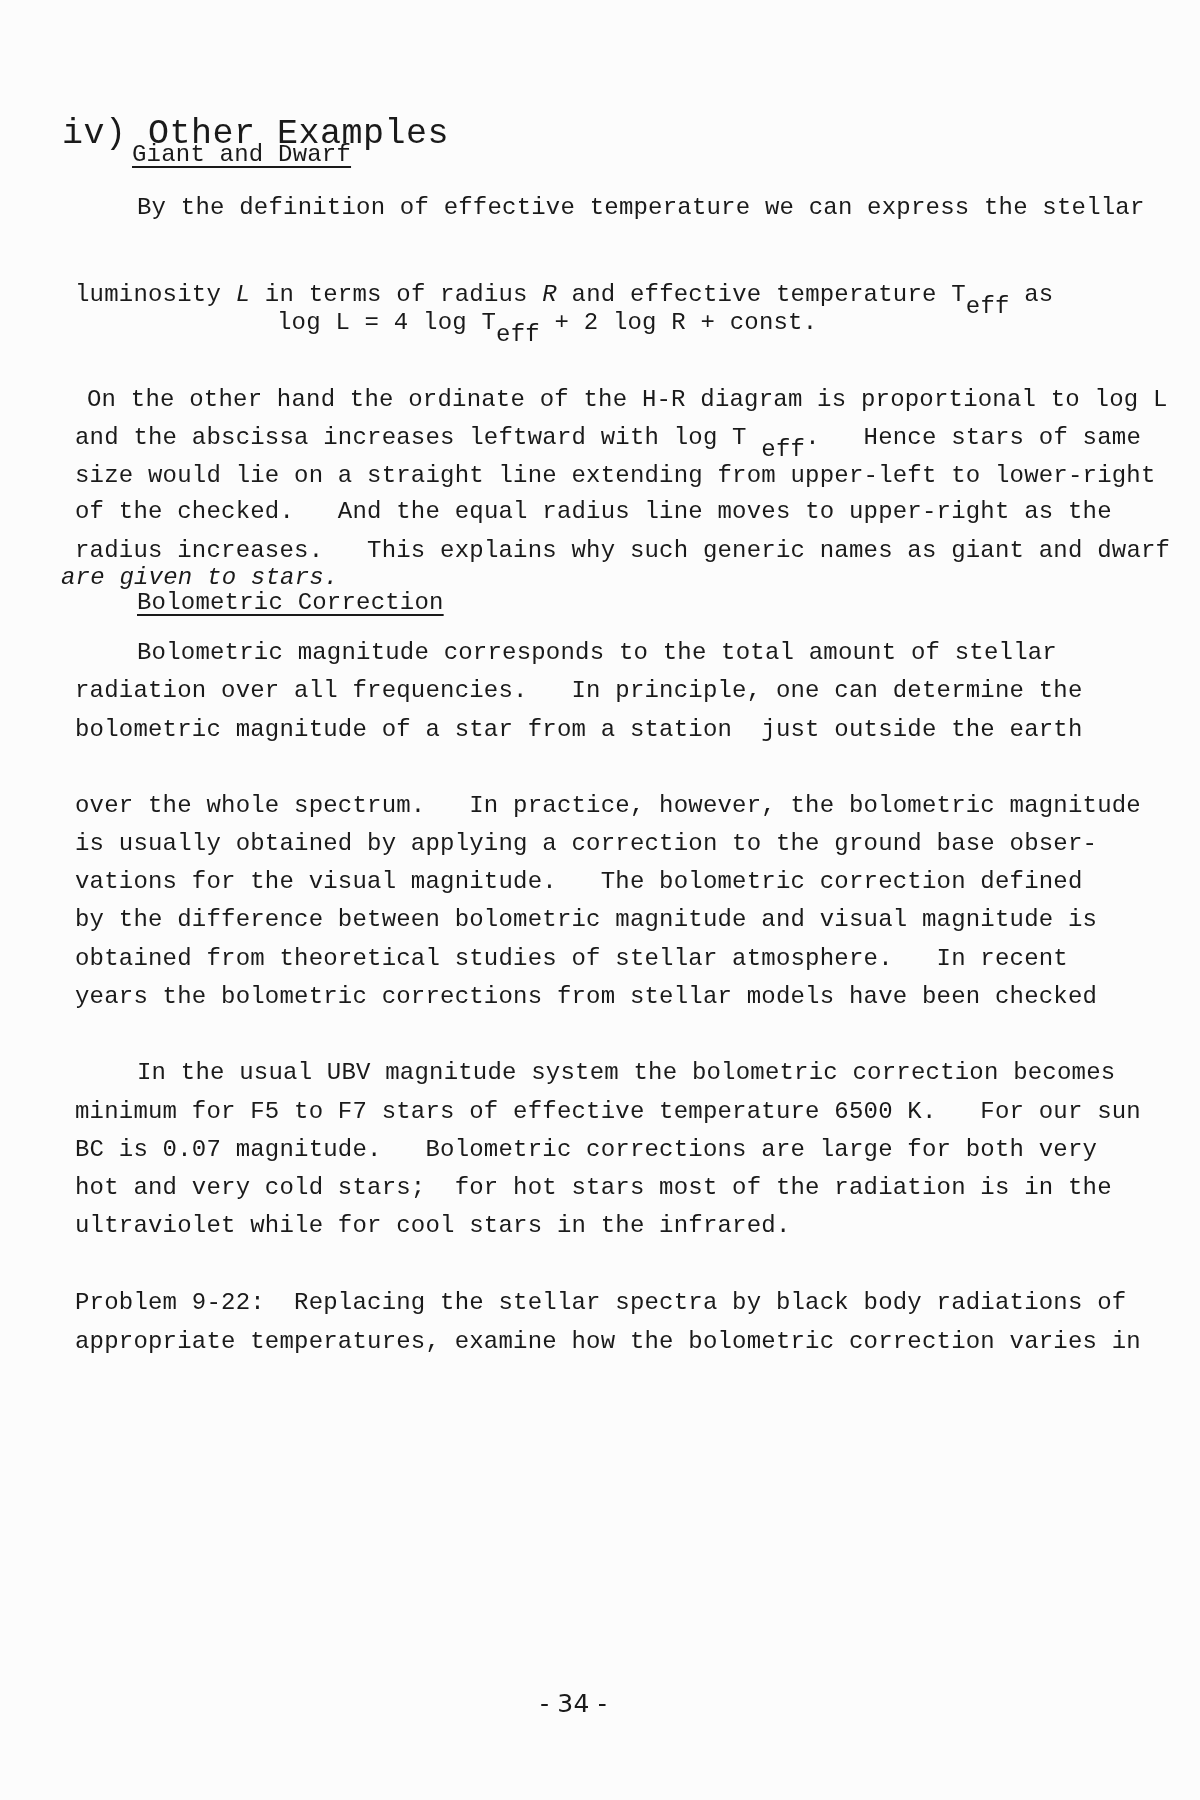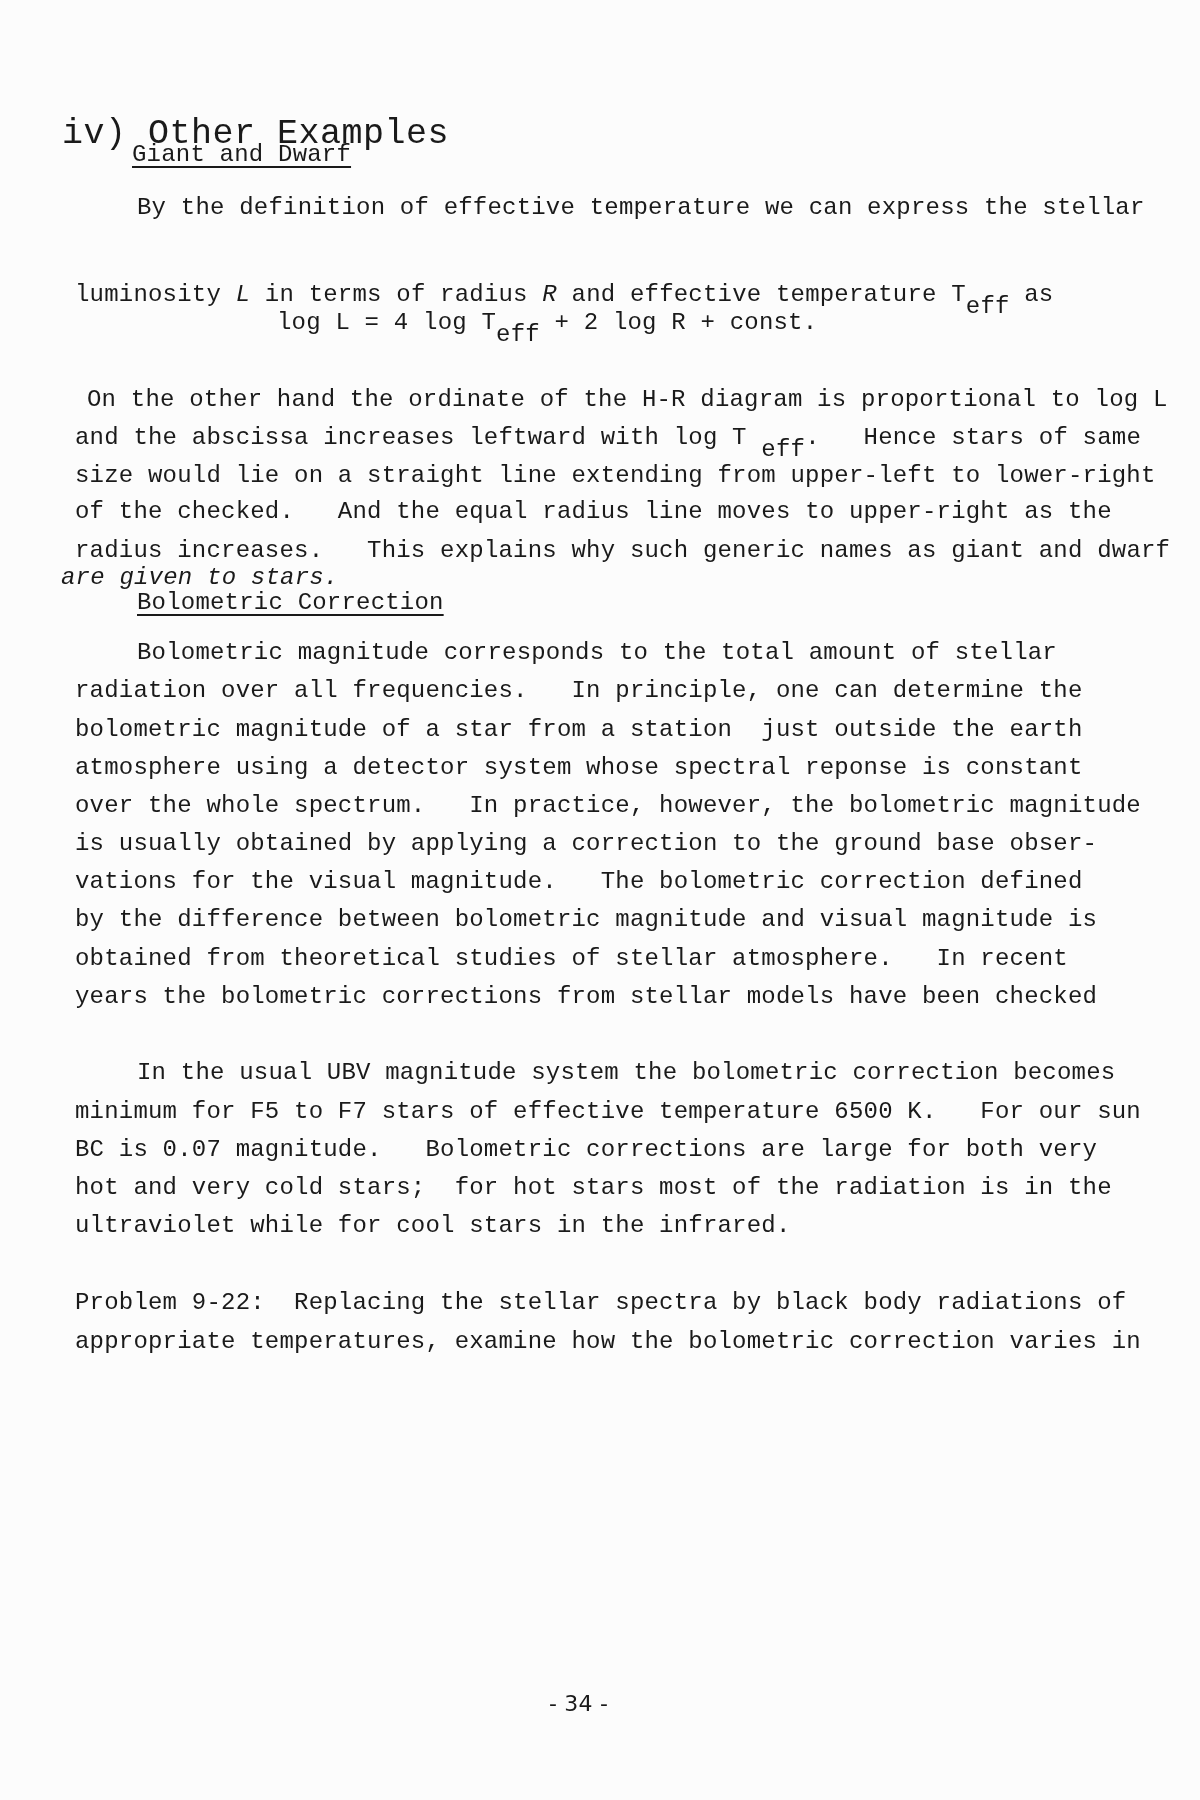--- a/index.html
+++ b/index.html
@@ -39,22 +39,21 @@
       text-decoration-thickness: 1.5px;
     }
     .ital { font-style: italic; }
     .sub {
       position: relative;
       top: 12px;
       font-size: 24px;
     }
     .pagenum {
       font-family: "DejaVu Sans", "Liberation Sans", sans-serif;
-      font-size: 22px;
-      margin-left: 9px;
+      font-size: 25px;
     }
   </style>
 </head>
 <body>
 
 <div class="page">
 
   <div class="line heading" style="left:62px; top:88px;">iv) Other Examples</div>
 
   <div class="line underline" style="left:132px; top:141px;">Giant and Dwarf</div>
@@ -70,21 +69,20 @@
   <div class="line" style="left:75px; top:462px;">size would lie on a straight line extending from upper-left to lower-right</div>
   <div class="line" style="left:75px; top:498px;"><span>of the checked.</span>   <span>And the equal radius line moves to upper-right as the</span></div>
   <div class="line" style="left:75px; top:537px;"><span>radius increases.</span>   <span>This explains why such generic names as giant and dwarf</span></div>
   <div class="line" style="left:61px; top:564px;font-style:italic;">are given to stars.</div>
 
   <div class="line underline" style="left:137px; top:589px;">Bolometric Correction</div>
 
   <div class="line" style="left:137px; top:639px;">Bolometric magnitude corresponds to the total amount of stellar</div>
   <div class="line" style="left:75px; top:677px;">radiation over all frequencies.   In principle, one can determine the</div>
   <div class="line" style="left:75px; top:716px;">bolometric magnitude of a star from a station  just outside the earth</div>
-  <div class="line" style="left:75px; top:754px;">atmosphere using a detector system whose spectral reponse is constant</div>
   <div class="line" style="left:75px; top:792px;">over the whole spectrum.   In practice, however, the bolometric magnitude</div>
   <div class="line" style="left:75px; top:830px;">is usually obtained by applying a correction to the ground base obser-</div>
   <div class="line" style="left:75px; top:868px;">vations for the visual magnitude.   The bolometric correction defined</div>
   <div class="line" style="left:75px; top:906px;">by the difference between bolometric magnitude and visual magnitude is</div>
   <div class="line" style="left:75px; top:945px;">obtained from theoretical studies of stellar atmosphere.   In recent</div>
   <div class="line" style="left:75px; top:983px;">years the bolometric corrections from stellar models have been checked</div>
 
   <div class="line" style="left:137px; top:1059px;">In the usual UBV magnitude system the bolometric correction becomes</div>
   <div class="line" style="left:75px; top:1098px;">minimum for F5 to F7 stars of effective temperature 6500 K.   For our sun</div>
   <div class="line" style="left:75px; top:1136px;">BC is 0.07 magnitude.   Bolometric corrections are large for both very</div>

